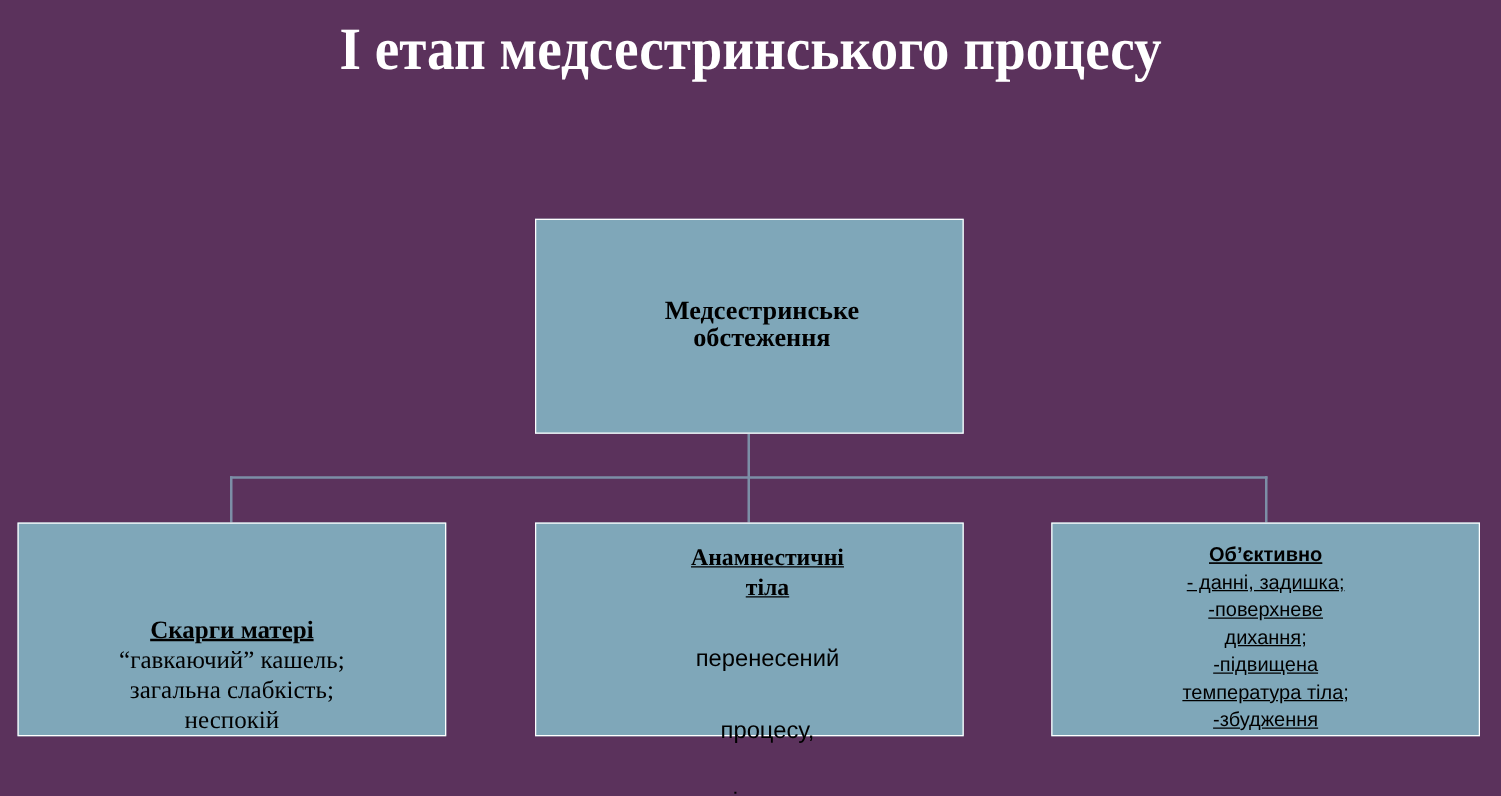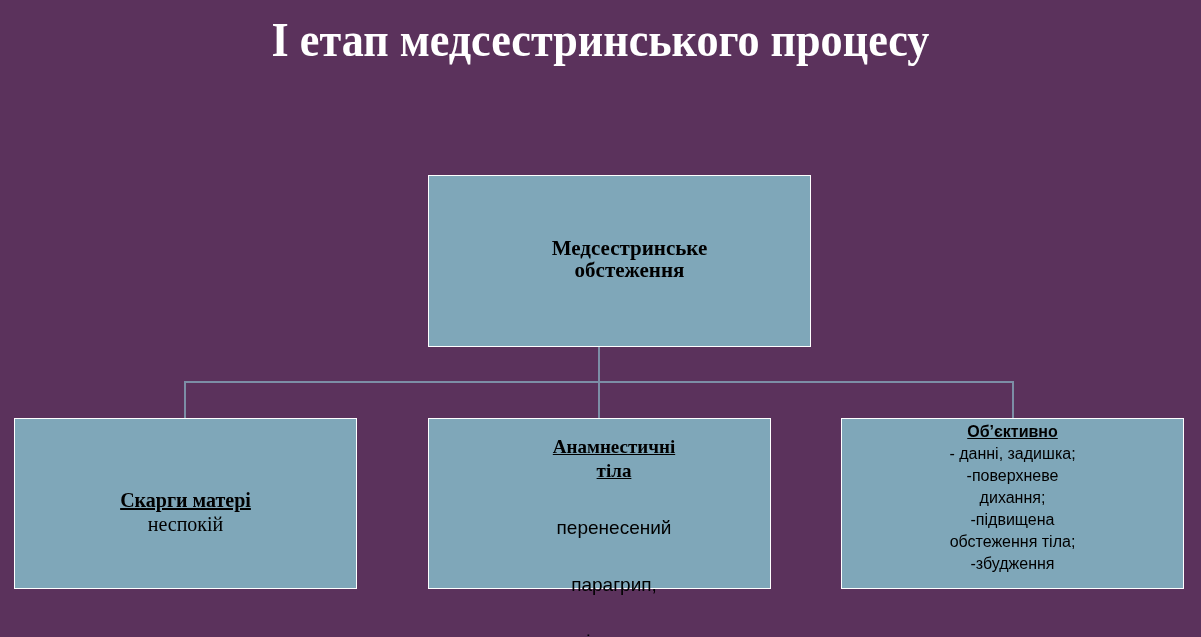--- a/index.html
+++ b/index.html
@@ -13,34 +13,34 @@
     text-align: center; color: #ffffff; font-weight: bold;
     font-family: "Liberation Serif", serif;
     font-size: 48px; line-height: 64px;
     transform: scaleX(0.92);
   }
   .box {
     position: absolute; background: #7fa7b9; border: 1px solid #ffffff;
     box-sizing: border-box; color: #000; text-align: center;
     display: flex; flex-direction: column; justify-content: center; align-items: center;
   }
-  .root { left: 428px; top: 175px; width: 383px; height: 172px; padding-left: 20px; }
+  .root { left: 428px; top: 175px; width: 343px; height: 172px; padding-left: 20px; }
   .root .label { font-weight: bold; font-size: 21px; line-height: 26px; font-family: "Liberation Serif", serif; margin-top: -4px; }
   .child { top: 418px; height: 171px; }
   .c1 { left: 14px; width: 343px; }
   .c2 { left: 428px; width: 343px; }
   .c3 { left: 841px; width: 343px; }
   .child .head { font-weight: bold; text-decoration: underline; font-family: "Liberation Serif", serif; }
   .c1 .head { font-size: 20px; line-height: 24px; }
   .c1 .line { font-size: 20px; line-height: 24px; font-family: "Liberation Serif", serif; }
-  .c1 { justify-content: center; padding-top: 16px; }
+  .c1 { justify-content: flex-end; padding-top: 16px; }
   .c2 { justify-content: flex-start; padding-top: 16px; padding-left: 29px; }
   .c2 .head { font-size: 19px; line-height: 24px; }
   .c2 .line { font-size: 19px; line-height: 25px; font-family: "Liberation Sans", sans-serif; margin-top: 32px; }
-  .c3 { justify-content: flex-start; padding-top: 2px; }
+  .c3 { justify-content: flex-end; padding-top: 2px; text-decoration: underline; }
   .c3 .head { font-size: 16px; line-height: 22px; font-family: "Liberation Sans", sans-serif; }
   .c3 .line { font-size: 16px; line-height: 22px; font-family: "Liberation Sans", sans-serif; }
   .conn { position: absolute; background: #7c8ea6; }
 </style>
 </head>
 <body>
 
 <div class="title">І етап медсестринського процесу</div>
 
 <div class="conn" style="left:598px; top:347px; width:2px; height:71px;"></div>
@@ -48,32 +48,34 @@
 <div class="conn" style="left:184px; top:381px; width:2px; height:37px;"></div>
 <div class="conn" style="left:1012px; top:381px; width:2px; height:37px;"></div>
 
 <div class="box root">
   <div class="label">Медсестринське</div>
   <div class="label">обстеження</div>
 </div>
 
 <div class="box child c1">
   <div class="head">Скарги матері</div>
+  <div class="line">“гавкаючий” кашель;</div>
+  <div class="line">загальна слабкість;</div>
   <div class="line">неспокій</div>
 </div>
 
 <div class="box child c2">
   <div class="head">Анамнестичні</div>
   <div class="head">тіла</div>
   <div class="line">перенесений</div>
-  <div class="line">парагрип,</div>
+  <div class="line">процесу,</div>
   <div class="line">кір, грип</div>
 </div>
 
 <div class="box child c3">
   <div class="head">Об’єктивно</div>
   <div class="line">- данні, задишка;</div>
   <div class="line">-поверхневе</div>
   <div class="line">дихання;</div>
   <div class="line">-підвищена</div>
-  <div class="line">обстеження тіла;</div>
+  <div class="line">температура тіла;</div>
   <div class="line">-збудження</div>
 </div>
 
 </body></html>

